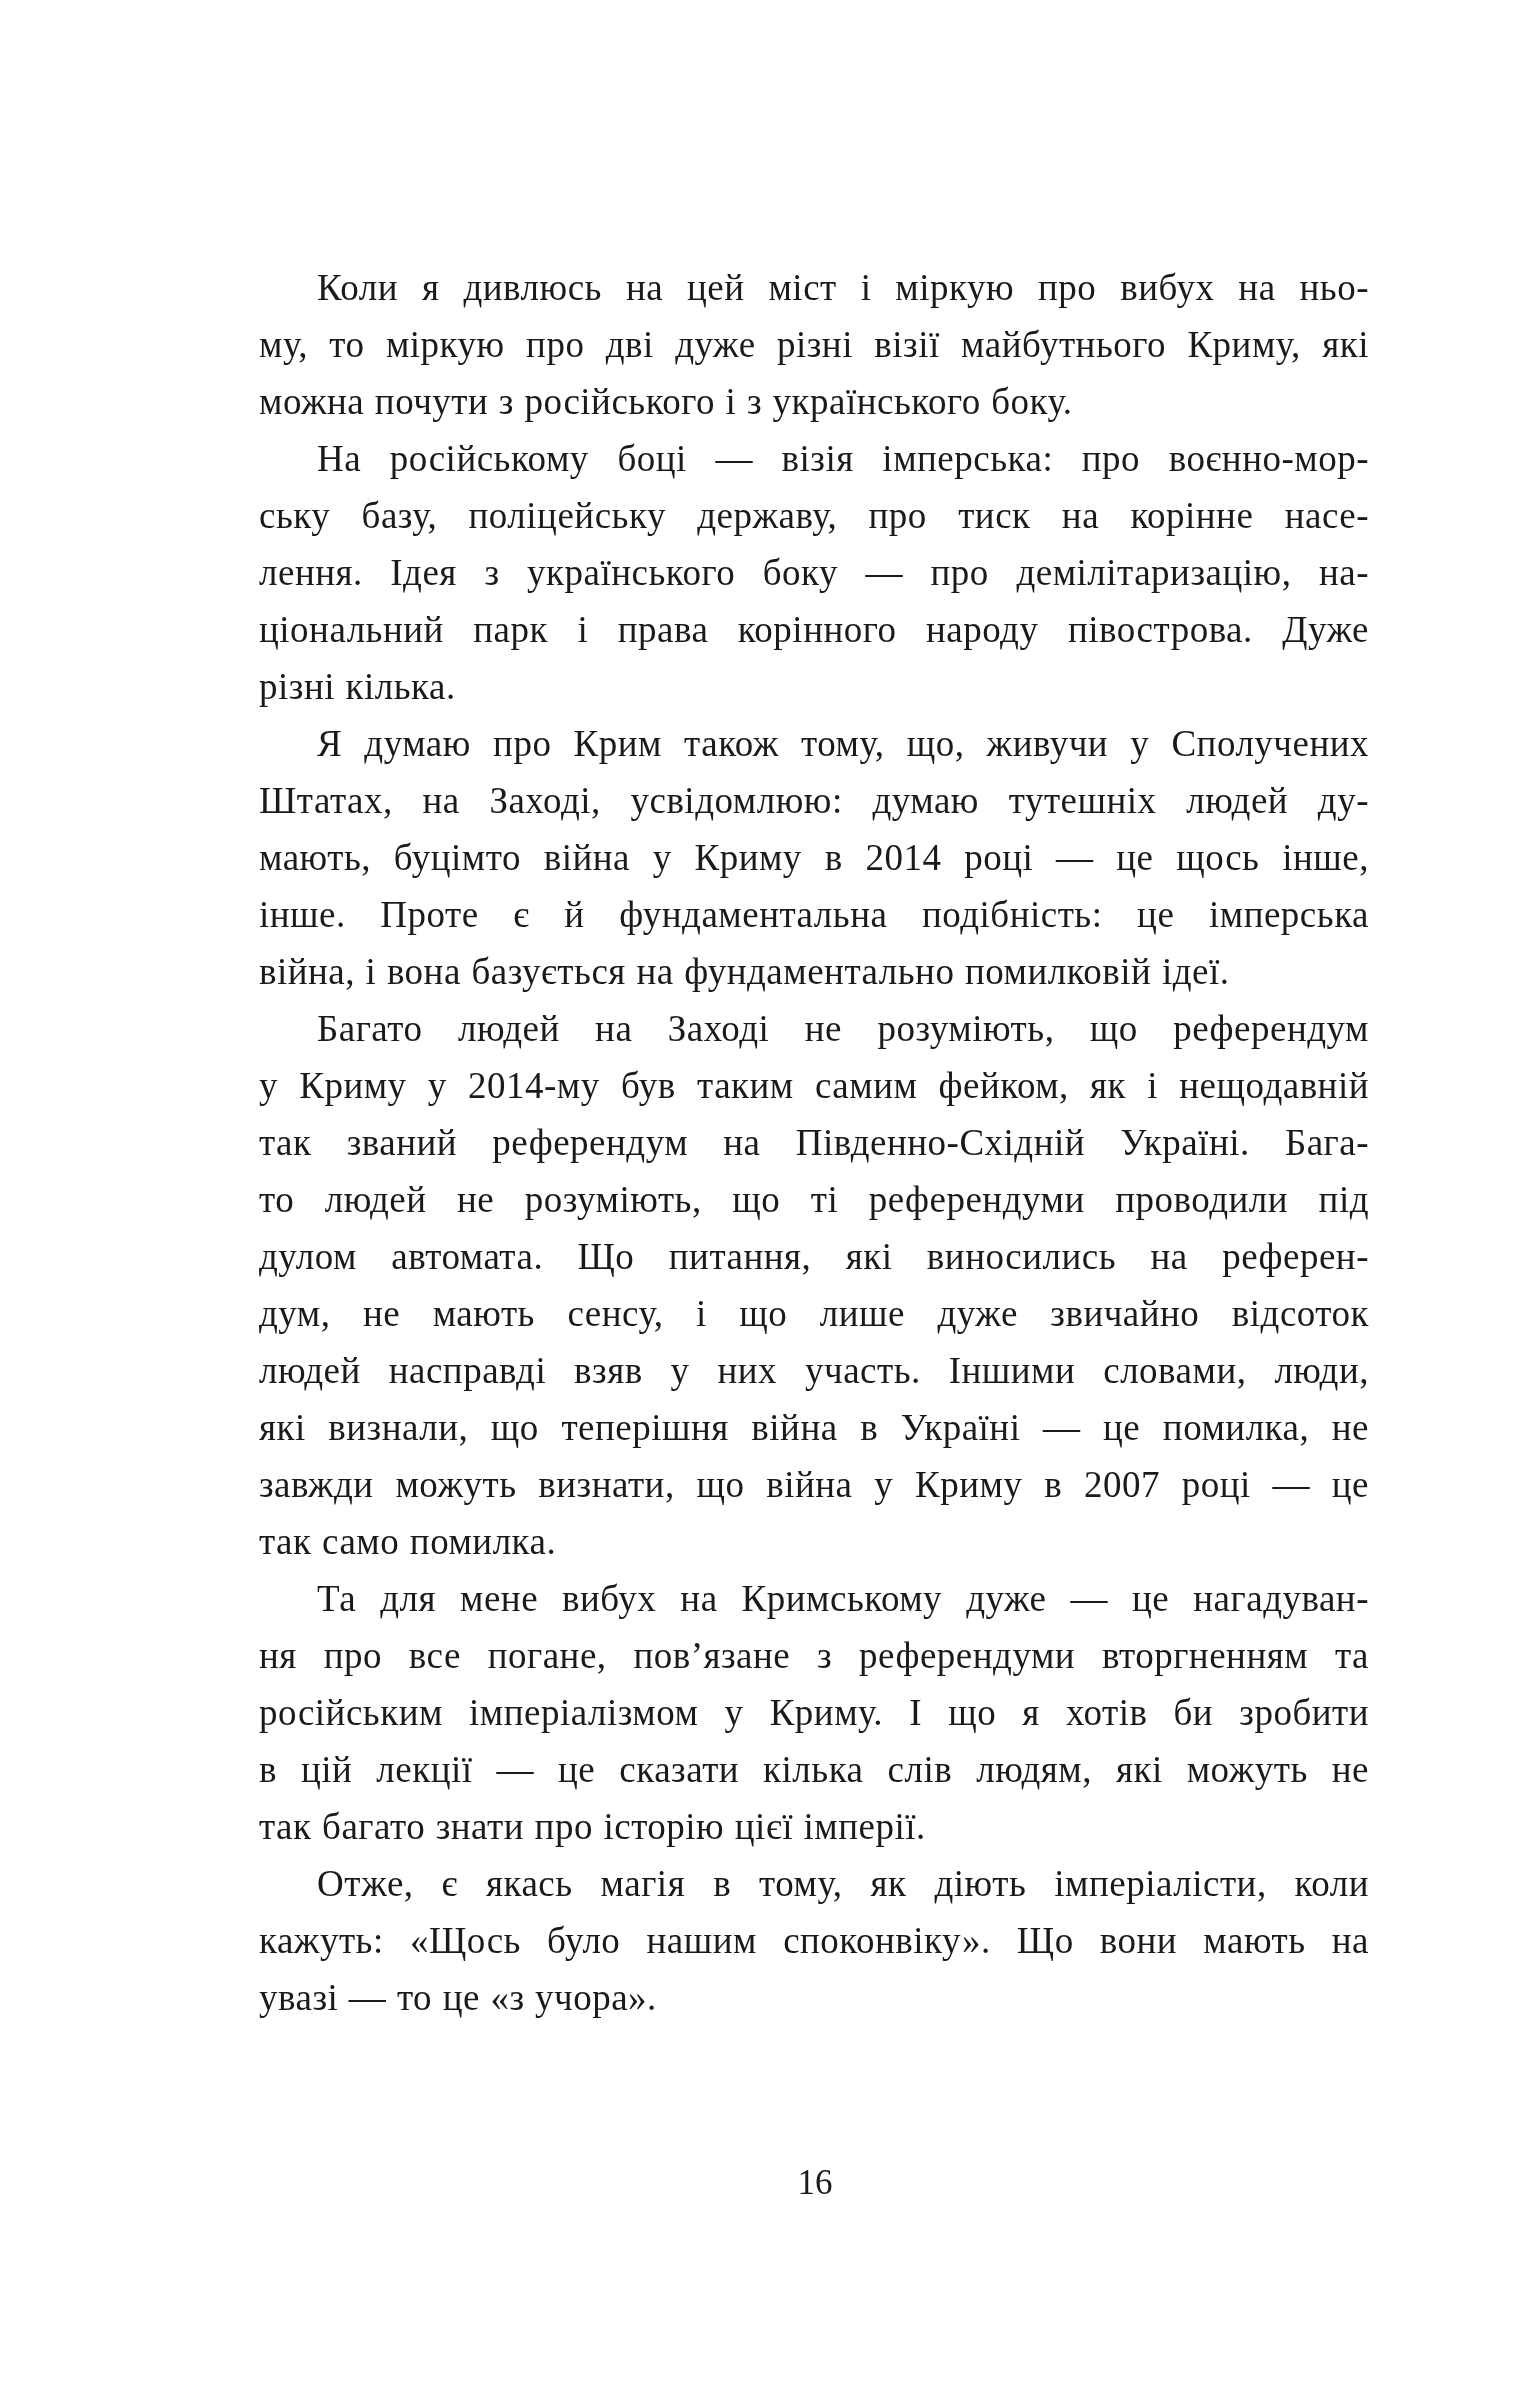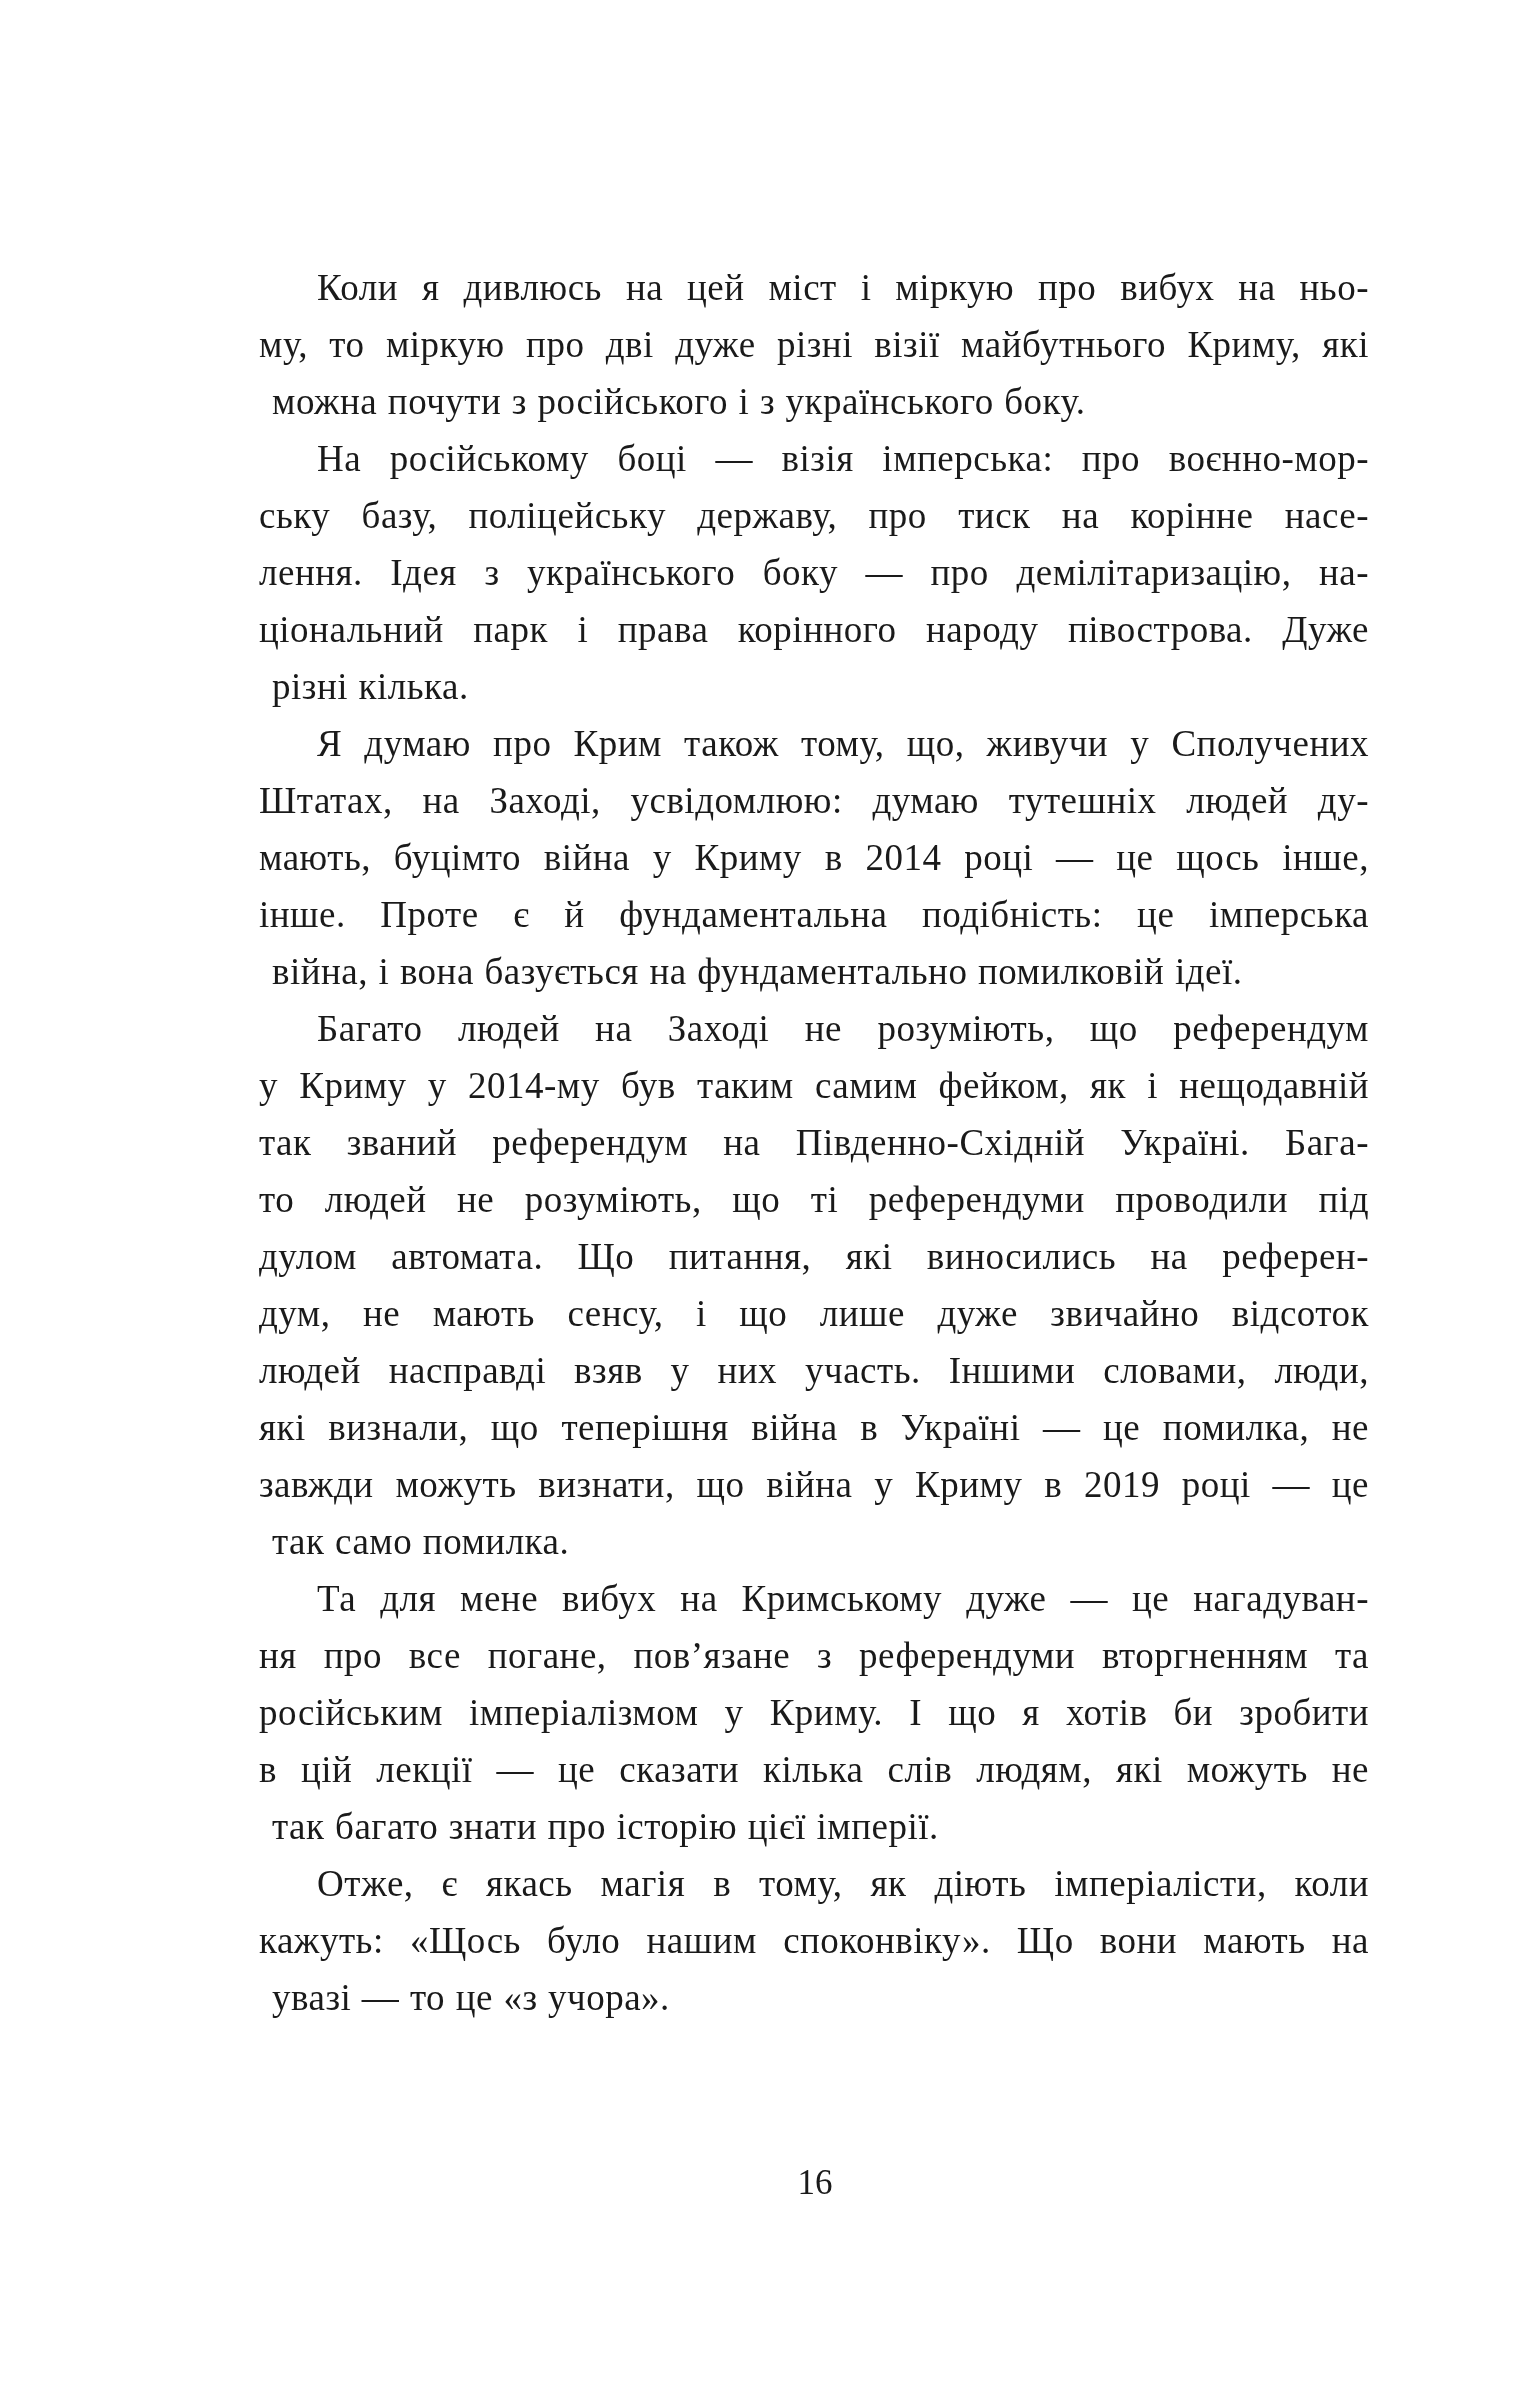--- a/index.html
+++ b/index.html
@@ -43,21 +43,20 @@
     text-align-last: justify;
     word-spacing: 0.8px;
     letter-spacing: 0.5px;
   }
   .line.first {
     padding-left: 58px;
   }
   .line.last {
     text-align: center;
     text-align-last: left;
-    margin-left: 13px;
   }
   .page-number {
     position: absolute;
     left: 0;
     width: 1630px;
     top: 2159px;
     text-align: center;
     font-size: 35px;
     line-height: 48px;
     color: #1a1a1a;
@@ -93,21 +92,21 @@
 
     <div class="paragraph">
       <span class="line first">Багато людей на Заході не розуміють, що референдум</span>
       <span class="line">у Криму у 2014-му був таким самим фейком, як і нещодавній</span>
       <span class="line">так званий референдум на Південно-Східній Україні. Бага-</span>
       <span class="line">то людей не розуміють, що ті референдуми проводили під</span>
       <span class="line">дулом автомата. Що питання, які виносились на референ-</span>
       <span class="line">дум, не мають сенсу, і що лише дуже звичайно відсоток</span>
       <span class="line">людей насправді взяв у них участь. Іншими словами, люди,</span>
       <span class="line">які визнали, що теперішня війна в Україні — це помилка, не</span>
-      <span class="line">завжди можуть визнати, що війна у Криму в 2019 році — це</span>
+      <span class="line">завжди можуть визнати, що війна у Криму в 2007 році — це</span>
       <span class="line last">так само помилка.</span>
     </div>
 
     <div class="paragraph">
       <span class="line first">Та для мене вибух на Кримському дуже — це нагадуван-</span>
       <span class="line">ня про все погане, пов’язане з референдуми вторгненням та</span>
       <span class="line">російським імперіалізмом у Криму. І що я хотів би зробити</span>
       <span class="line">в цій лекції — це сказати кілька слів людям, які можуть не</span>
       <span class="line last">так багато знати про історію цієї імперії.</span>
     </div>

